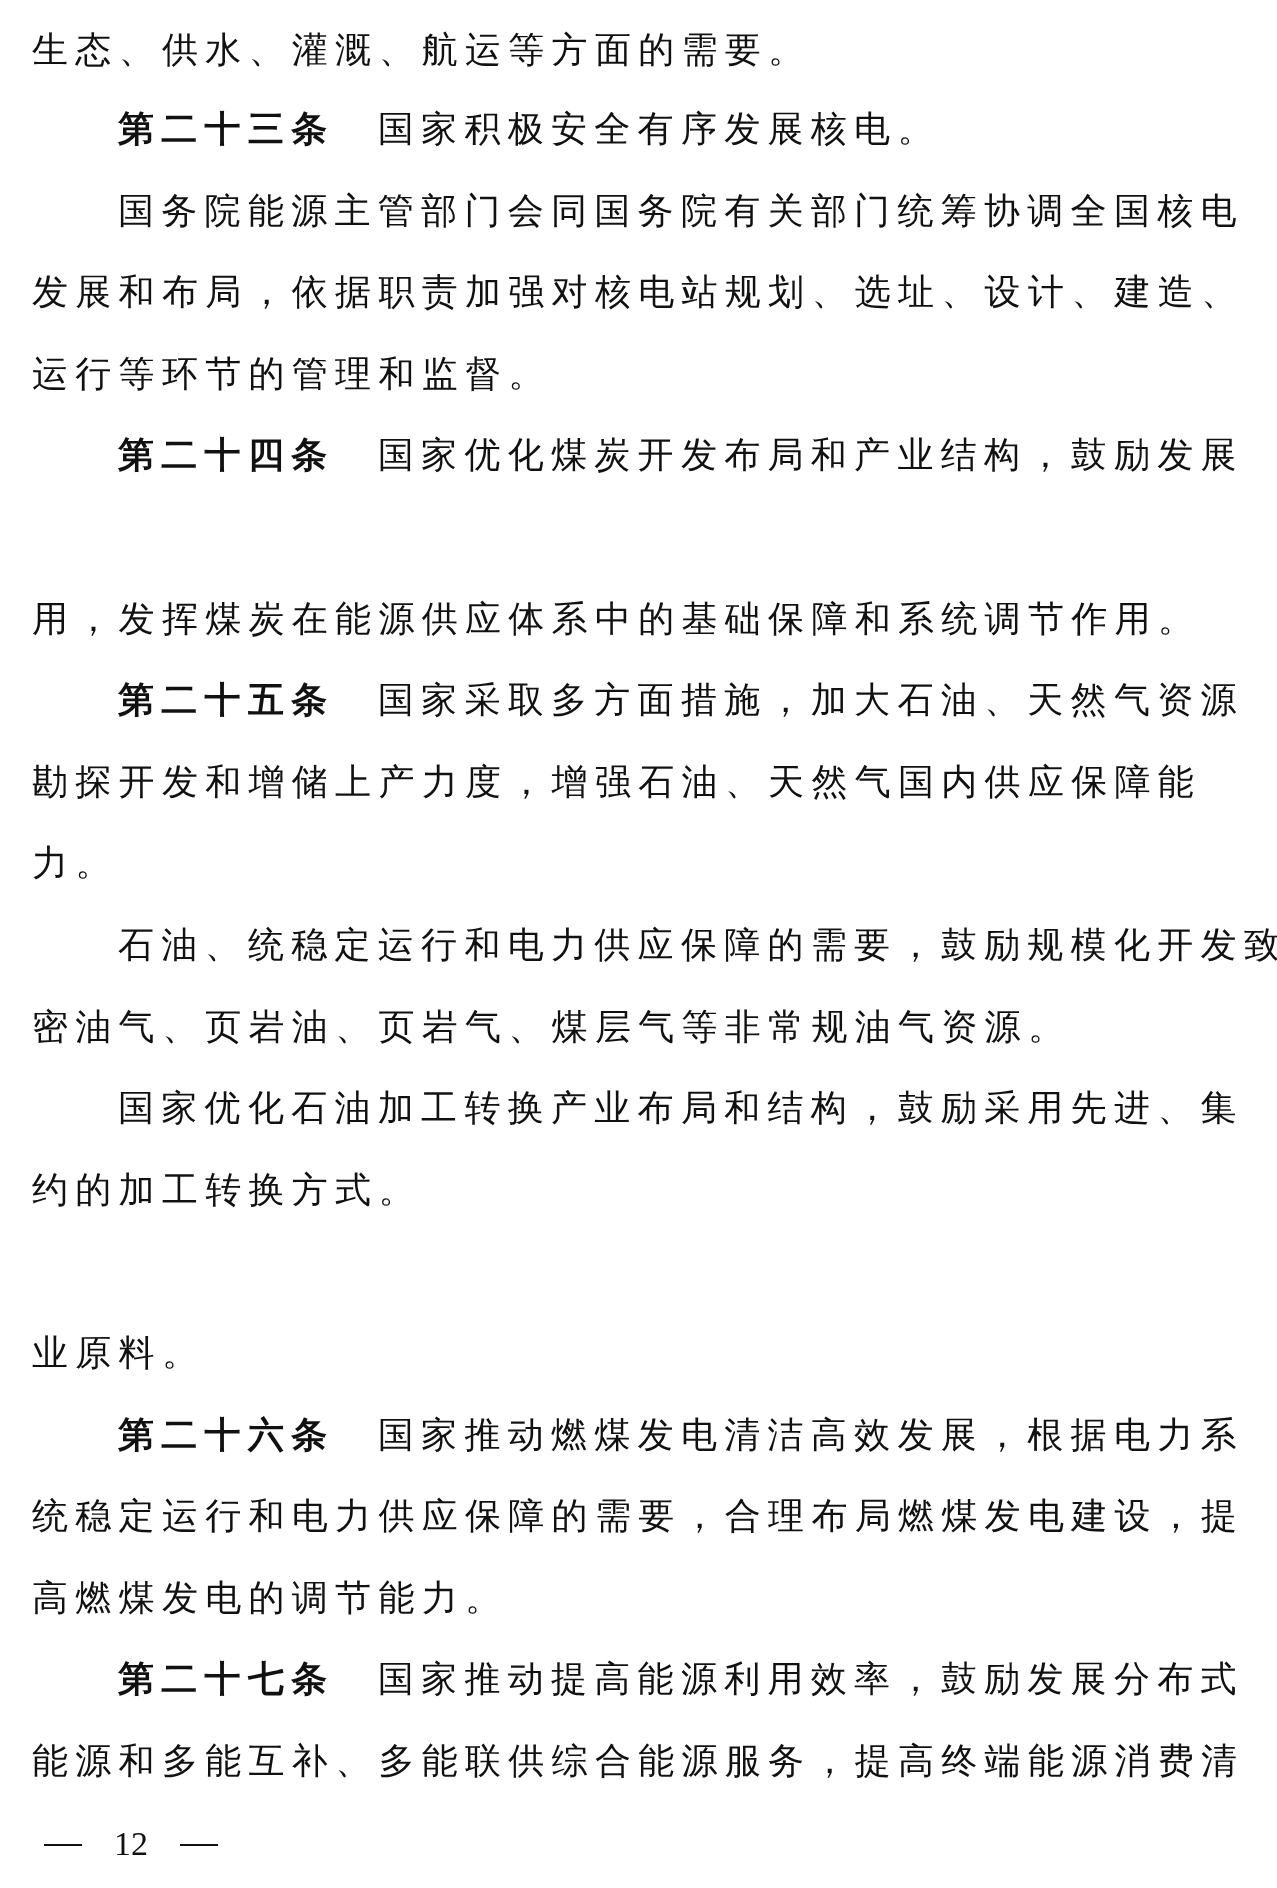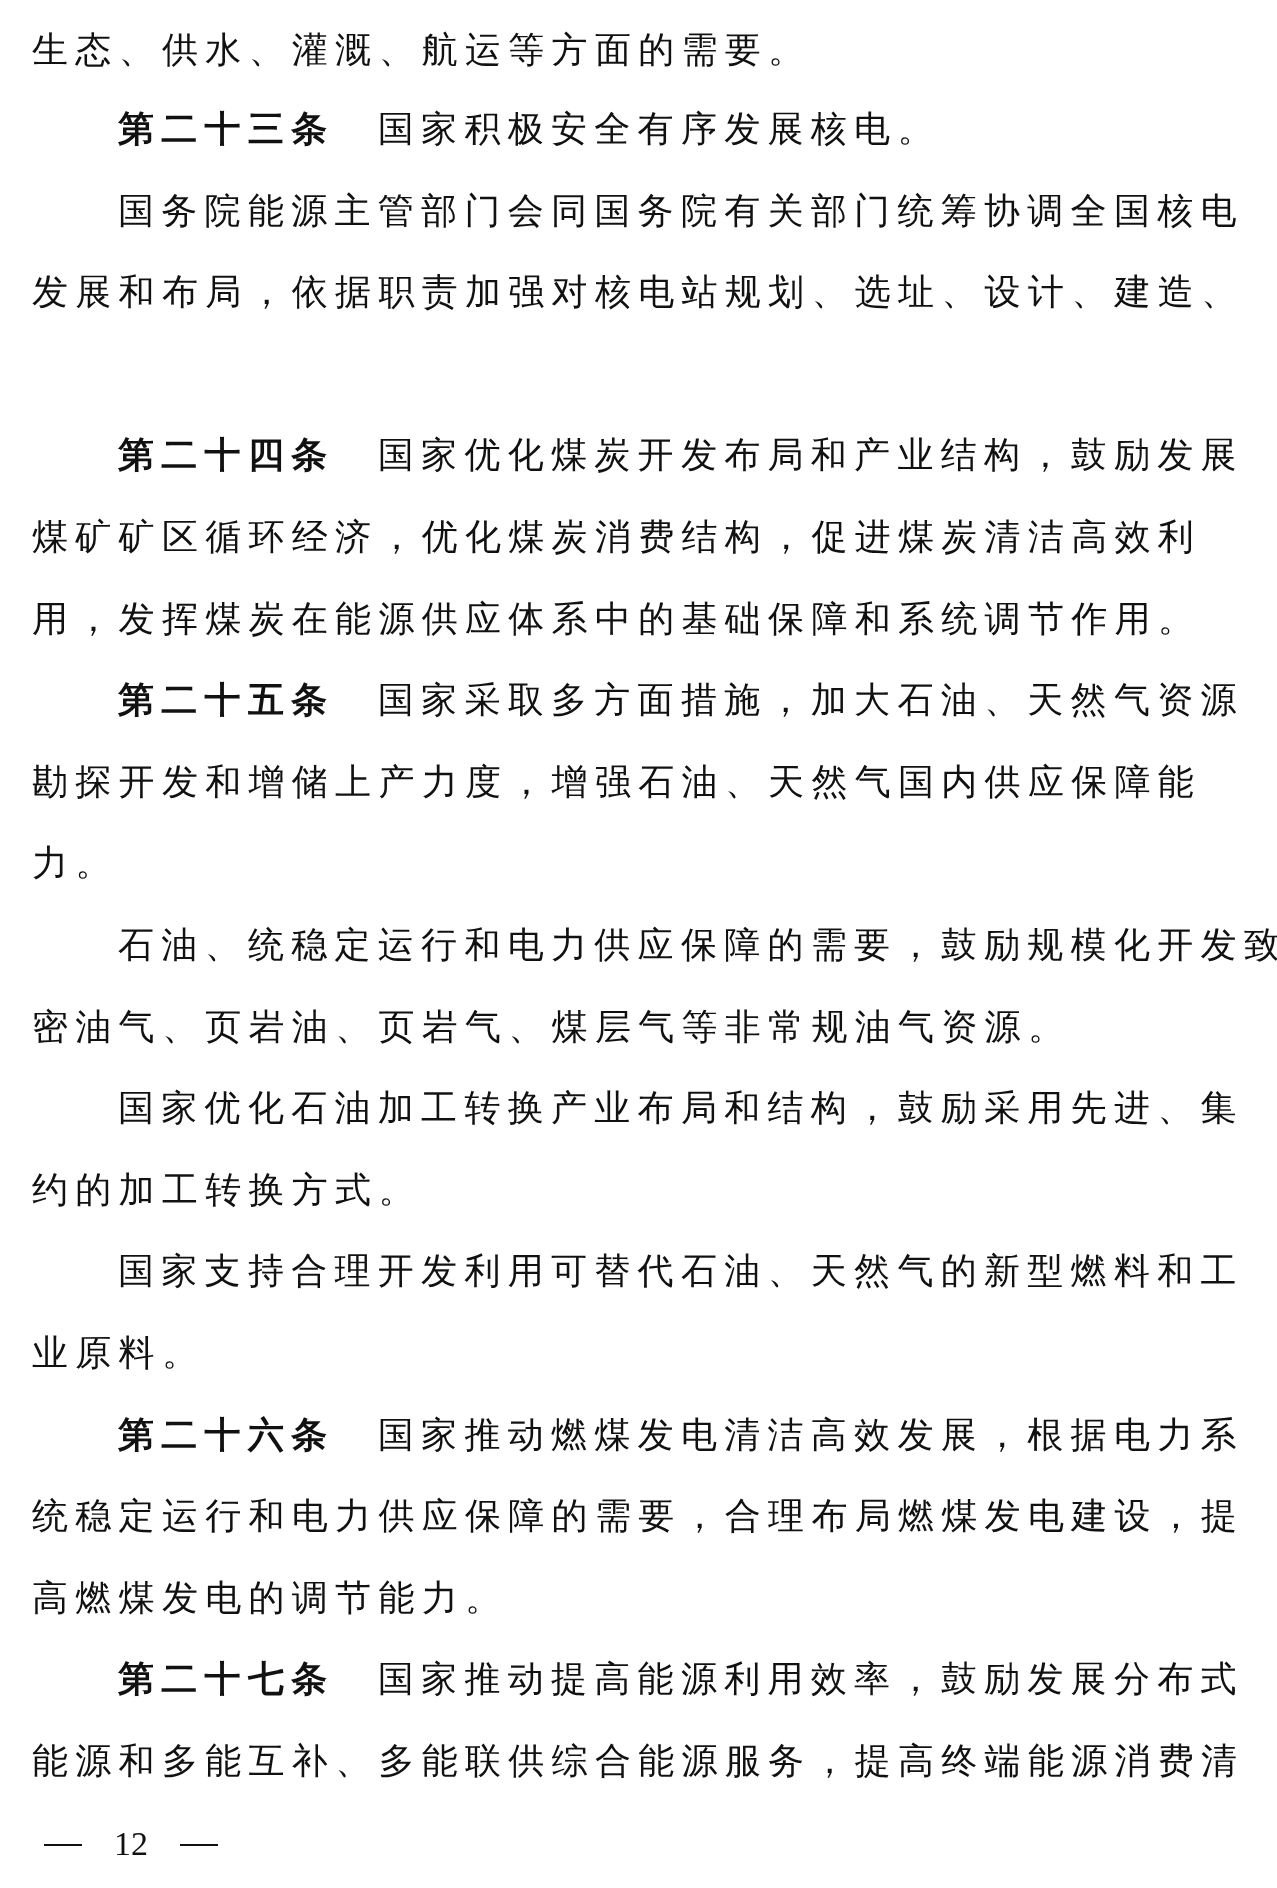--- a/index.html
+++ b/index.html
@@ -19,36 +19,35 @@
 </head>
 <body>
 
 <div class="page">
   <div class="line" style="top:25px"><span>生态、供水、灌溉、航运等方面的需要。</span></div>
 
   <div class="line indent" style="top:104px"><span class="h">第二十三条</span><span>　</span><span>国家积极安全有序发展核电。</span></div>
 
   <div class="line" style="top:267px"><span>发展和布局，依据职责加强对核电站规划、选址、设计、建造、</span></div>
   <div class="line indent" style="top:186px"><span>国务院能源主管部门会同国务院有关部门统筹协调全国核电</span></div>
+  <div class="line" style="top:349px"><span>运行等环节的管理和监督。</span></div>
 
   <div class="line indent" style="top:430px"><span class="h">第二十四条</span><span>　</span><span>国家优化煤炭开发布局和产业结构，鼓励发展</span></div>
-  <div class="line" style="top:512px"><span>煤矿矿区循环经济，优化煤炭消费结构，促进煤炭清洁高效利</span></div>
   <div class="line" style="top:594px"><span>用，发挥煤炭在能源供应体系中的基础保障和系统调节作用。</span></div>
 
   <div class="line indent" style="top:675px"><span class="h">第二十五条</span><span>　</span><span>国家采取多方面措施，加大石油、天然气资源</span></div>
   <div class="line" style="top:757px"><span>勘探开发和增储上产力度，增强石油、天然气国内供应保障能</span></div>
   <div class="line" style="top:838px"><span>力。</span></div>
 
   <div class="line indent" style="top:920px"><span>石油、统稳定运行和电力供应保障的需要，鼓励规模化开发致</span></div>
   <div class="line" style="top:1002px"><span>密油气、页岩油、页岩气、煤层气等非常规油气资源。</span></div>
 
   <div class="line indent" style="top:1083px"><span>国家优化石油加工转换产业布局和结构，鼓励采用先进、集</span></div>
   <div class="line" style="top:1165px"><span>约的加工转换方式。</span></div>
 
-  <div class="line indent" style="top:1246px"><span>国家支持合理开发利用可替代石油、天然气的新型燃料和工</span></div>
   <div class="line" style="top:1328px"><span>业原料。</span></div>
 
   <div class="line indent" style="top:1410px"><span class="h">第二十六条</span><span>　</span><span>国家推动燃煤发电清洁高效发展，根据电力系</span></div>
   <div class="line" style="top:1491px"><span>统稳定运行和电力供应保障的需要，合理布局燃煤发电建设，提</span></div>
   <div class="line indent" style="top:1654px"><span class="h">第二十七条</span><span>　</span><span>国家推动提高能源利用效率，鼓励发展分布式</span></div>
 
   <div class="line" style="top:1573px"><span>高燃煤发电的调节能力。</span></div>
   <div class="line" style="top:1736px"><span>能源和多能互补、多能联供综合能源服务，提高终端能源消费清</span></div>
 
   <div class="pageno">

